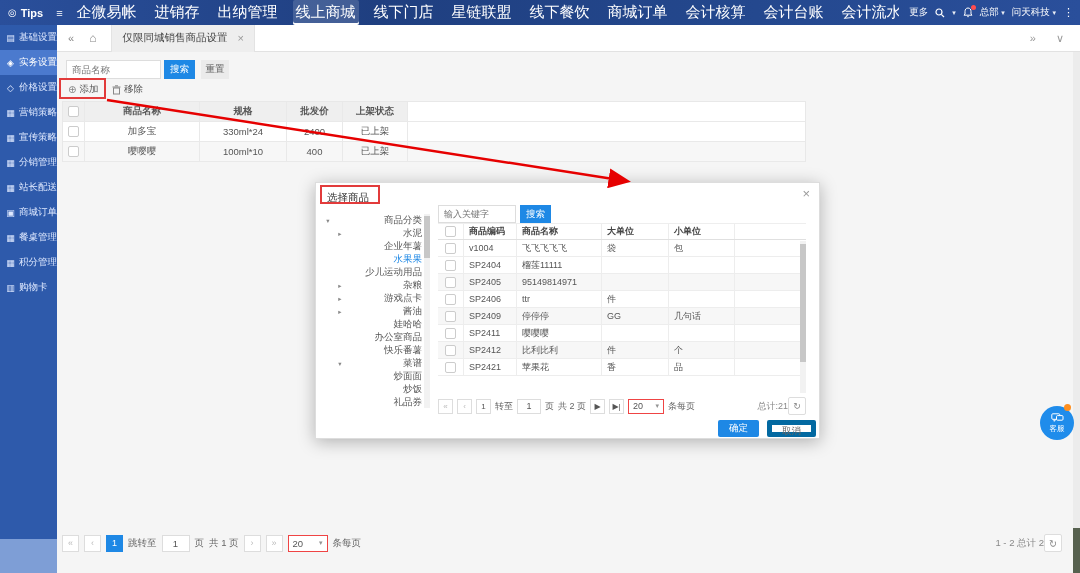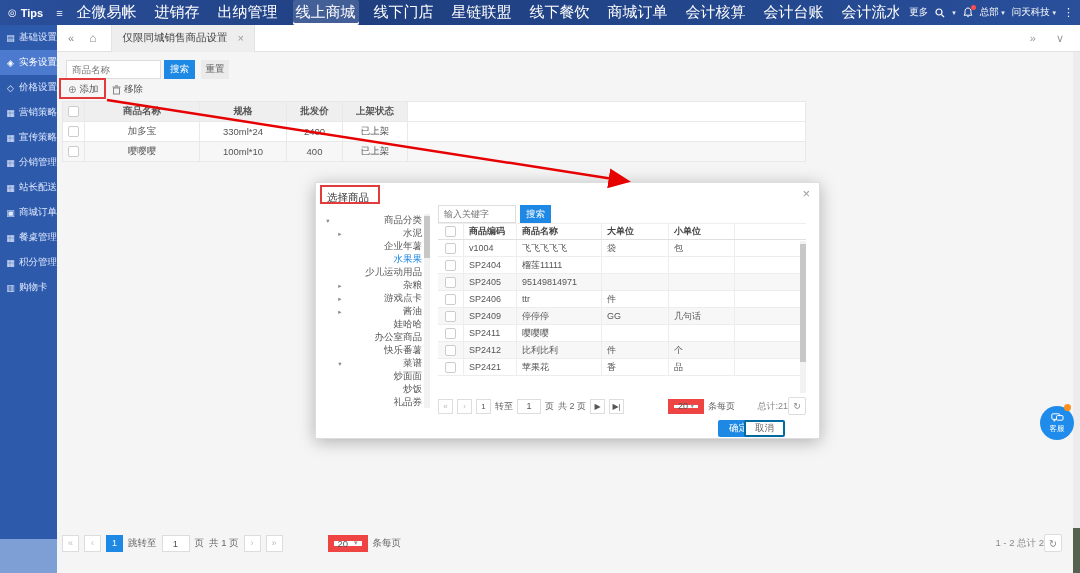--- a/index.html
+++ b/index.html
@@ -65,21 +65,21 @@
 .cb{display:inline-block;width:11px;height:11px;border:1px solid #ccc;background:#fff;border-radius:2px;cursor:pointer;}
 
 
 .pagebar{position:absolute;display:flex;align-items:center;gap:5px;font-size:9.5px;color:#666;}
 .main-pagebar{left:5px;top:482px;width:1000px;}
 .pg-btn{width:17px;height:17px;border:1px solid #ddd;background:#fff;color:#bbb;display:flex;align-items:center;justify-content:center;font-size:9px;cursor:pointer;flex:0 0 auto;}
 .pg-btn.dark{color:#555;}
 .pg-current{background:#1e88e5;color:#fff;border:1px solid #1e88e5;}
 .pg-plain{background:#fff;color:#555;}
 .pg-input{width:28px;height:17px;border:1px solid #ddd;text-align:center;font-size:9.5px;color:#555;background:#fff;outline:none;}
-.pg-select{width:40px;height:17px;border:6px solid #ef4444;background:#fff;color:#555;display:flex;align-items:center;justify-content:space-between;padding:0 4px;cursor:pointer;flex:0 0 auto;margin-left:40px;}
+.pg-select{width:40px;height:17px;border:1px solid #ef4444;background:#fff;color:#555;display:flex;align-items:center;justify-content:space-between;padding:0 4px;cursor:pointer;flex:0 0 auto;}
 .pg-select .caret{color:#888;}
 .pg-right{margin-left:auto;display:flex;align-items:center;gap:0;color:#888;}
 .pg-refresh{width:18px;height:18px;border:1px solid #ddd;background:#fff;color:#888;display:flex;align-items:center;justify-content:center;border-radius:2px;cursor:pointer;}
 
 
 .modal{position:absolute;left:315px;top:182px;width:505px;height:257px;background:#fff;border:1px solid #ddd;box-shadow:0 3px 16px rgba(0,0,0,.28);z-index:45;}
 .modal-title{position:absolute;left:11px;top:8px;font-size:10.5px;color:#333;}
 .modal-close{position:absolute;right:9px;top:3px;color:#999;font-size:13px;cursor:pointer;}
 .tree{position:absolute;left:6px;top:31px;width:100px;height:194px;overflow:hidden;font-size:9.5px;color:#555;}
 .tree-item{height:13px;display:flex;align-items:center;gap:16px;cursor:pointer;white-space:nowrap;justify-content:space-between;}
@@ -103,21 +103,21 @@
 .mc-big{width:67px;}
 .mc-small{width:66px;}
 .mc-fill{flex:1;border-right:none;}
 .mt-scroll{position:absolute;right:0px;top:17px;width:6px;height:152px;background:#f2f2f2;}
 .mt-thumb{position:absolute;left:0;top:3px;width:6px;height:118px;background:#c7c7c7;}
 .modal-pagebar{left:122px;top:214px;width:368px;gap:4px;font-size:9px;}
 .modal-pagebar .pg-btn{width:15px;height:15px;font-size:8px;}
 .modal-pagebar .pg-input{width:24px;height:15px;font-size:9px;}
 .modal-pagebar .pg-select{width:36px;height:15px;}
 .m-ok{position:absolute;left:402px;top:237px;width:41px;height:17px;border-radius:2px;}
-.m-cancel{position:absolute;left:428px;top:237px;width:41px;height:17px;background:#fff;border:2px solid #0369a1;color:#666;border-radius:2px;font-size:9.5px;cursor:pointer;}
+.m-cancel{position:absolute;left:451px;top:237px;width:49px;height:17px;background:#fff;border:5px solid #0369a1;color:#666;border-radius:2px;font-size:9.5px;cursor:pointer;}
 
 
 .anno-box{position:absolute;border:2px solid #e23b3b;z-index:58;pointer-events:none;}
 .anno-box-add{left:59px;top:78px;width:47px;height:21px;}
 .anno-box-title{left:319px;top:184px;width:60px;height:19px;}
 .anno-text{position:absolute;left:545px;top:183px;font-size:18px;font-weight:bold;color:#f23b3b;z-index:60;letter-spacing:1px;pointer-events:none;}
 .arrow-overlay{position:absolute;left:0;top:0;width:1080px;height:573px;z-index:55;pointer-events:none;}
 
 
 .support{position:absolute;left:1040px;top:406px;width:34px;height:34px;border-radius:50%;background:#1f8ceb;z-index:40;display:flex;flex-direction:column;align-items:center;justify-content:center;color:#fff;cursor:pointer;gap:1px;}

